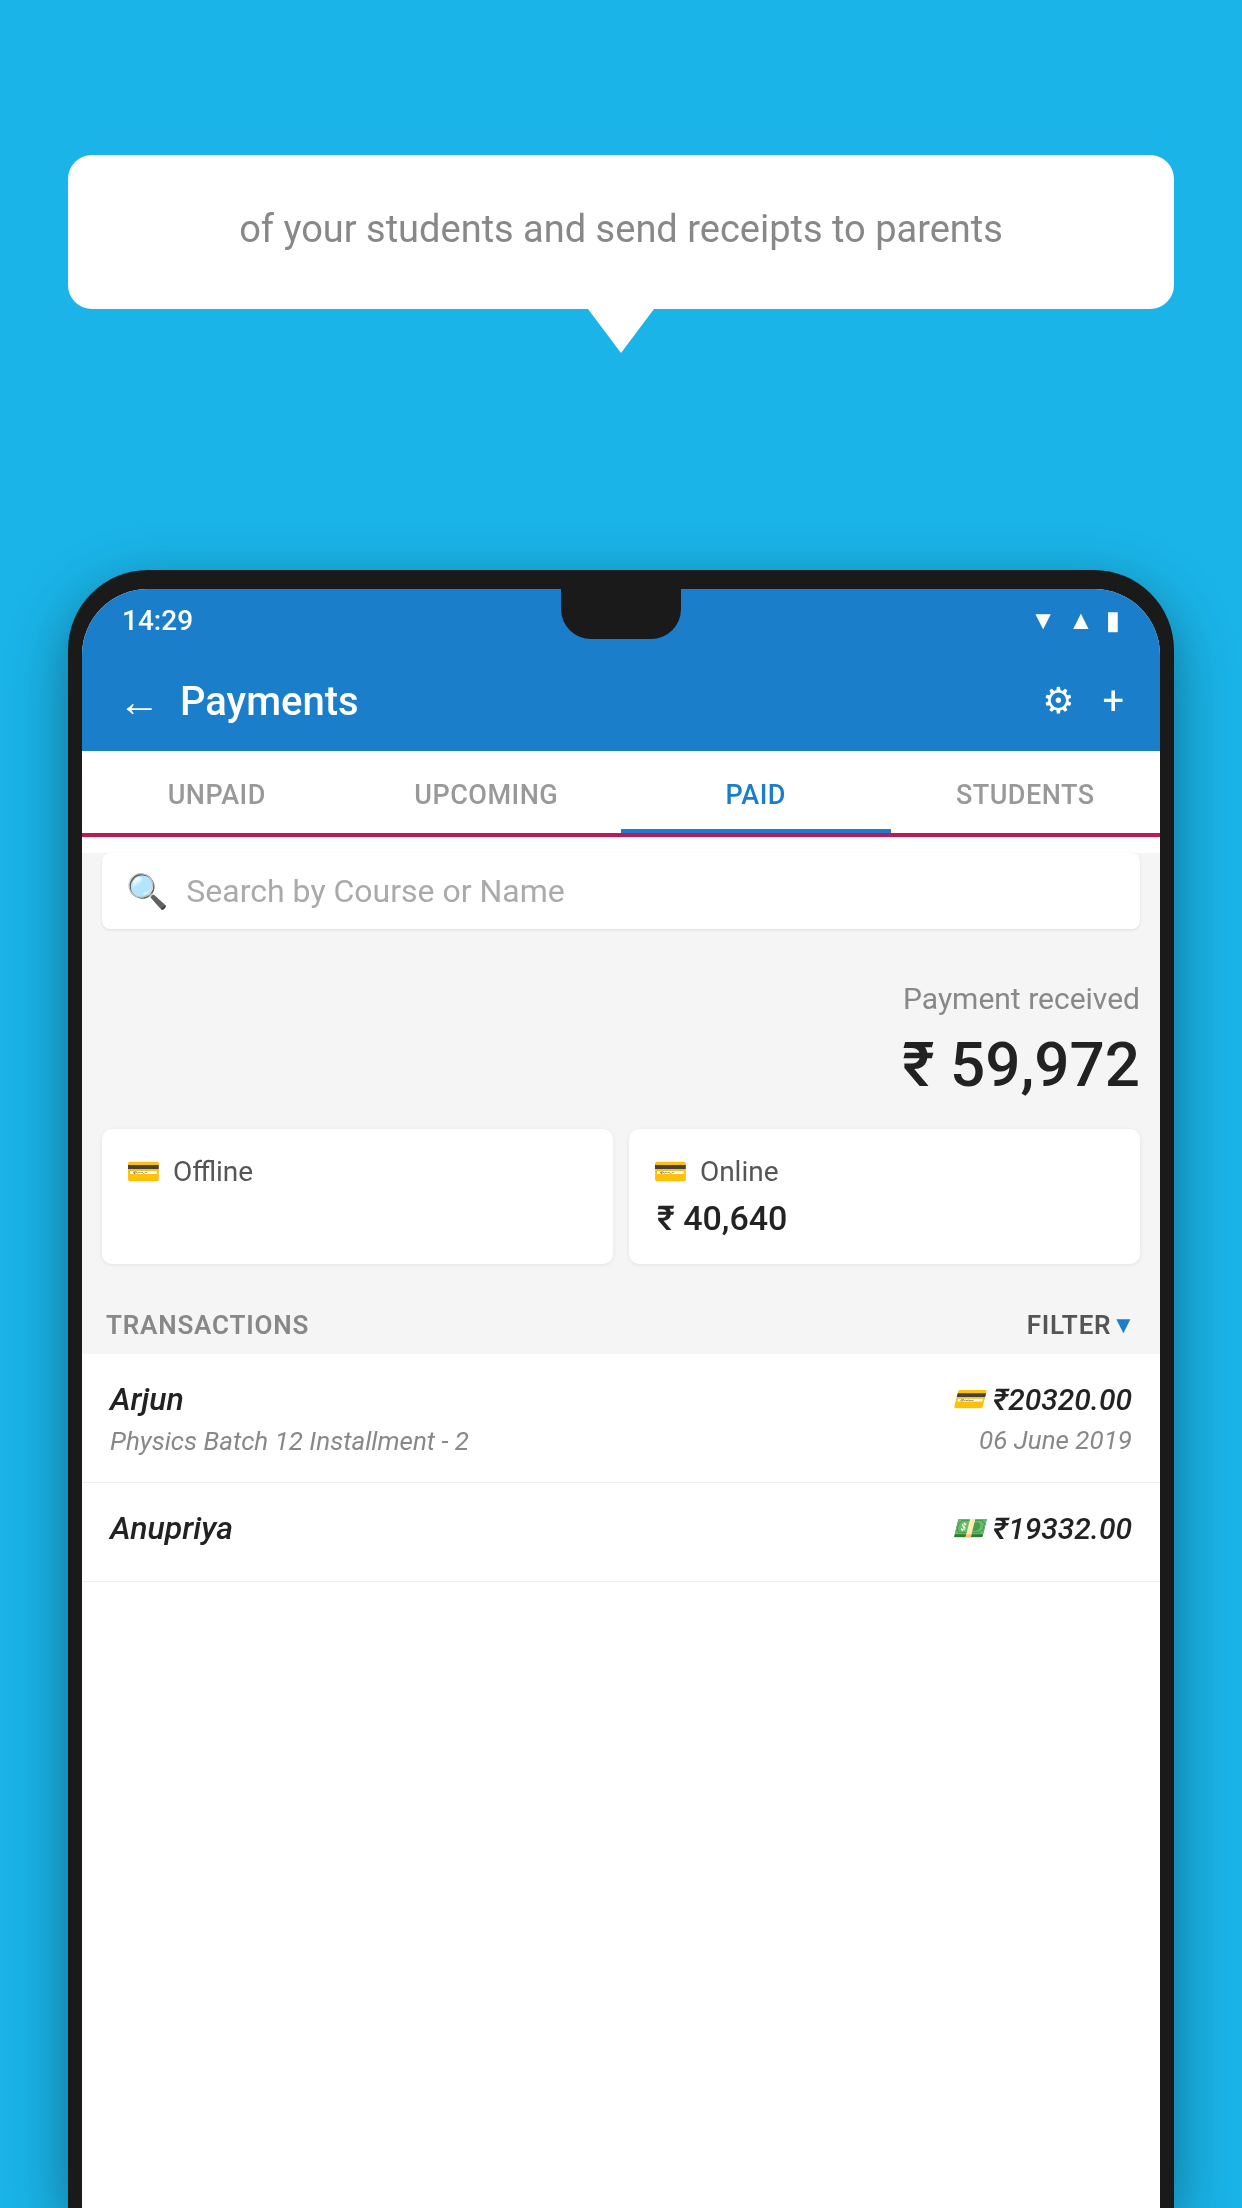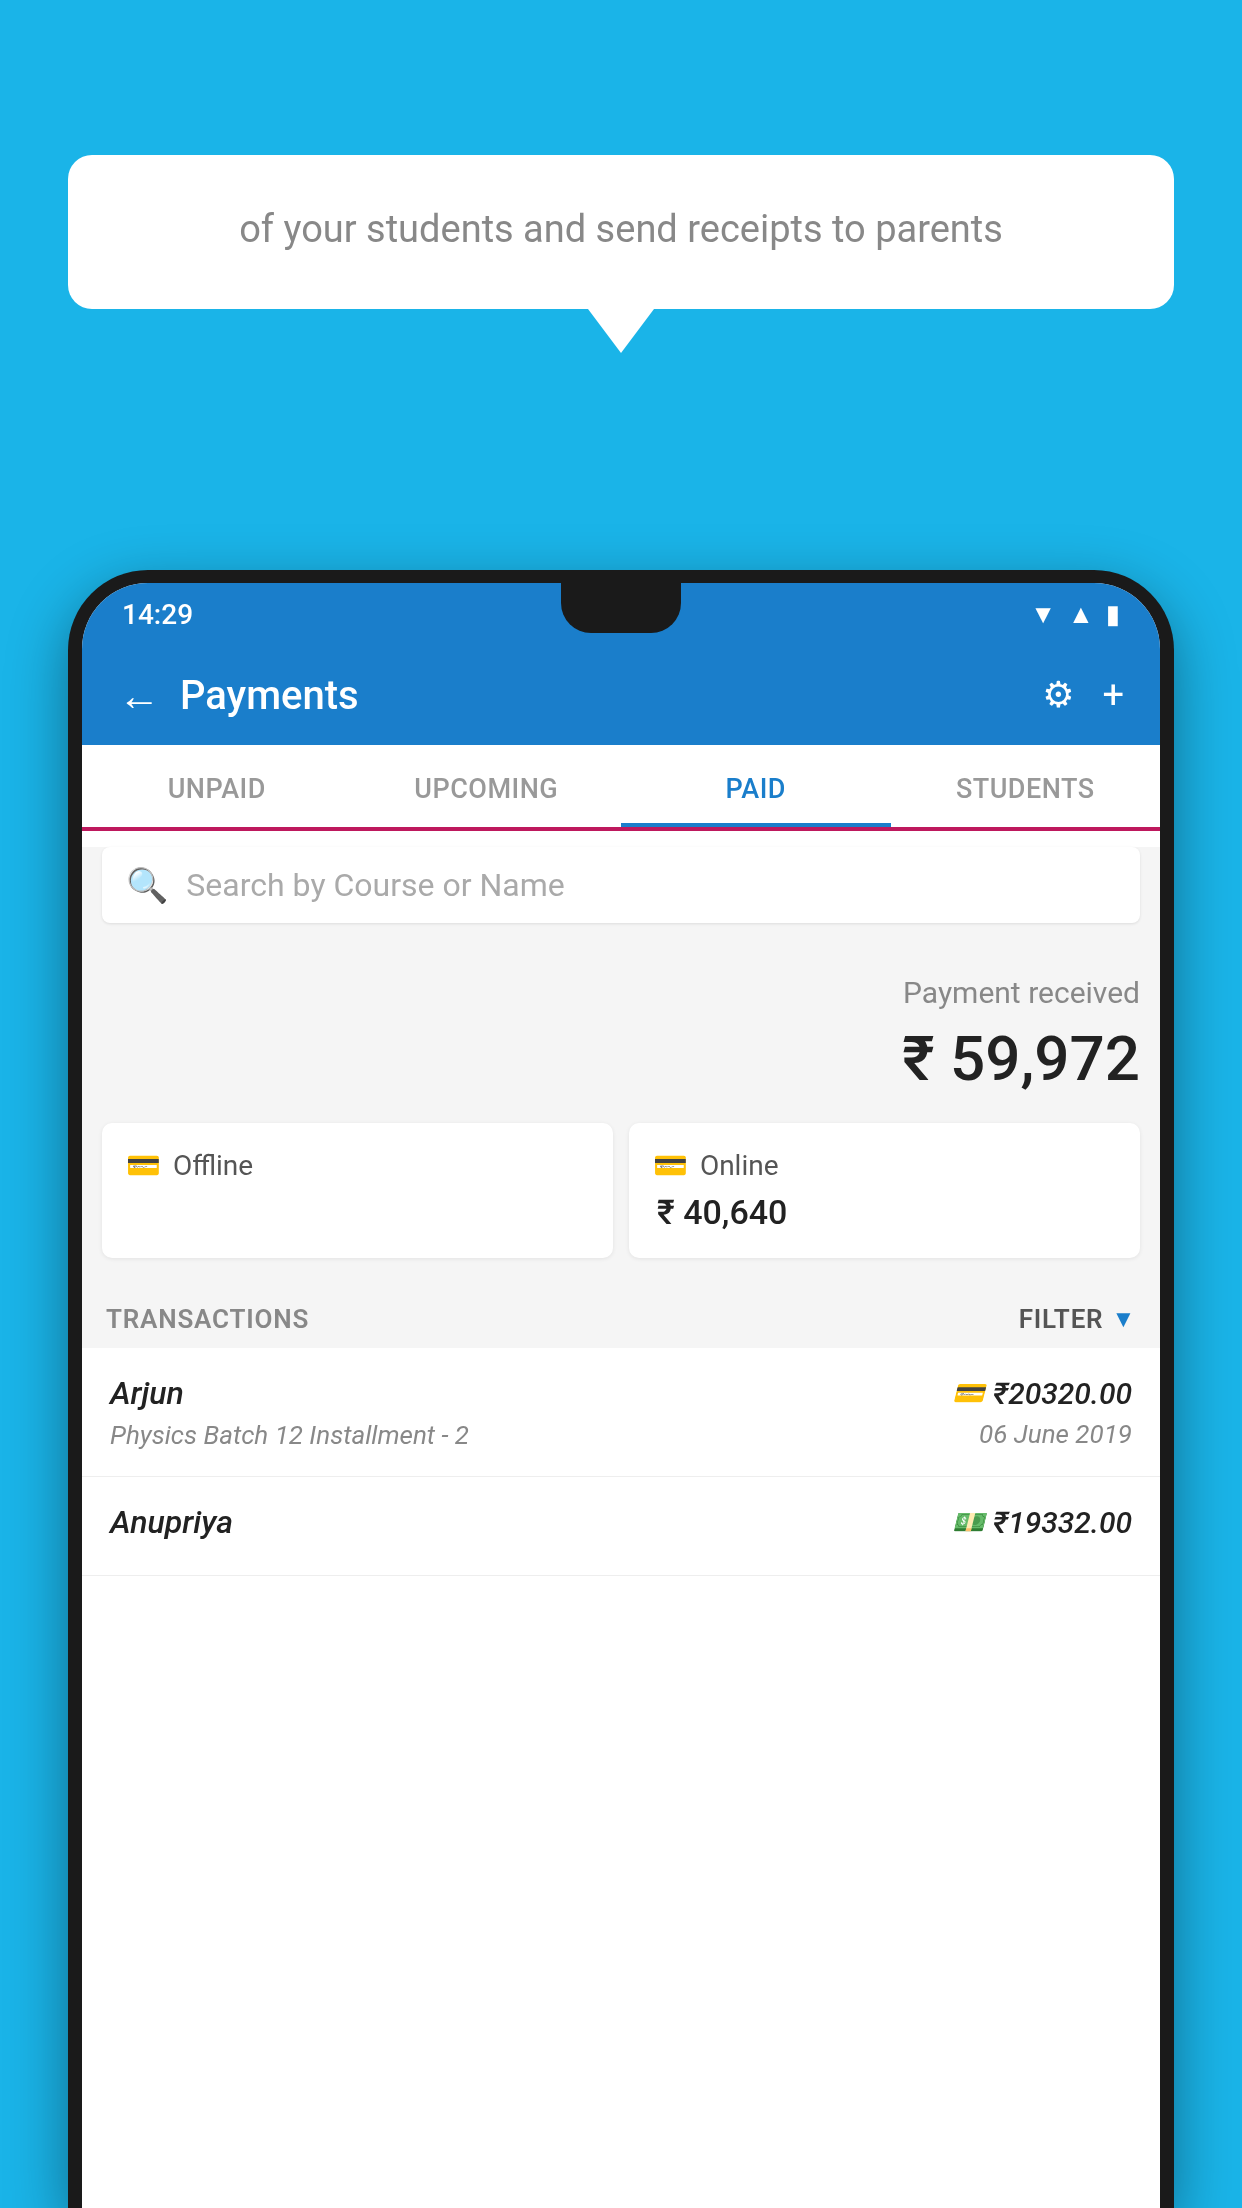--- a/index.html
+++ b/index.html
@@ -50,21 +50,21 @@
 
     
     .phone-frame {
       position: absolute;
       top: 570px;
       left: 68px;
       right: 68px;
       bottom: 0;
       background: #1a1a1a;
       border-radius: 80px 80px 0 0;
-      padding: 13px 14px 0 14px;
+      padding: 19px 14px 0 14px;
       box-shadow: 0 20px 60px rgba(0,0,0,0.4);
     }
 
     
     .phone-screen {
       background: white;
       border-radius: 66px 66px 0 0;
       overflow: hidden;
       height: 100%;
       position: relative;
@@ -253,21 +253,20 @@
     }
     .transactions-label {
       color: #888;
       font-size: 26px;
       font-weight: 600;
       letter-spacing: 0.8px;
     }
     .filter-btn {
       display: flex;
       align-items: center;
-      gap: 8px;
       color: #555;
       font-size: 26px;
       font-weight: 600;
       letter-spacing: 0.8px;
       cursor: pointer;
     }
     .filter-icon {
       color: #1a7ecb;
       font-size: 24px;
     }

